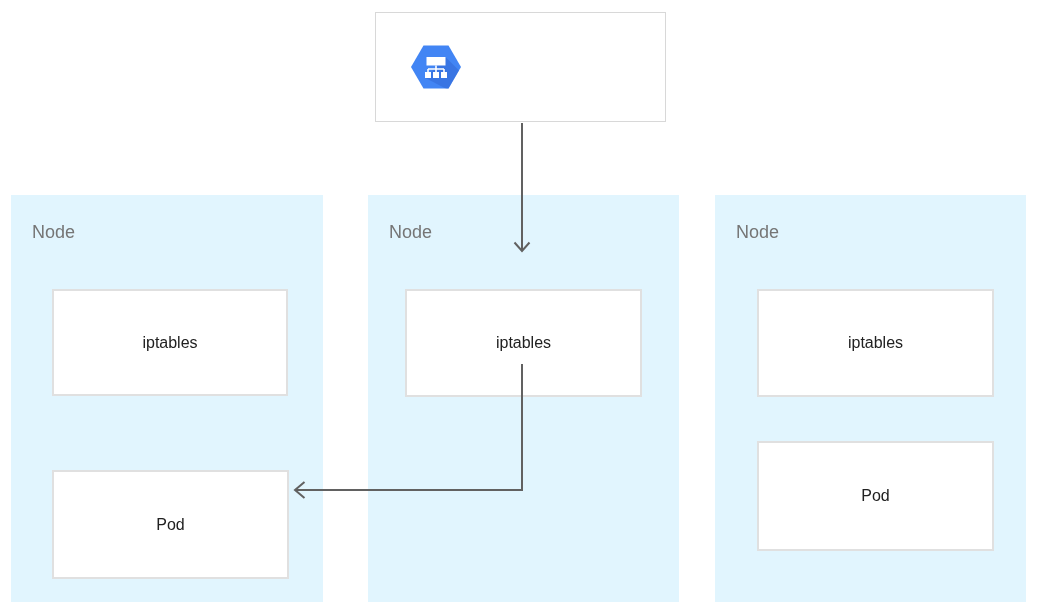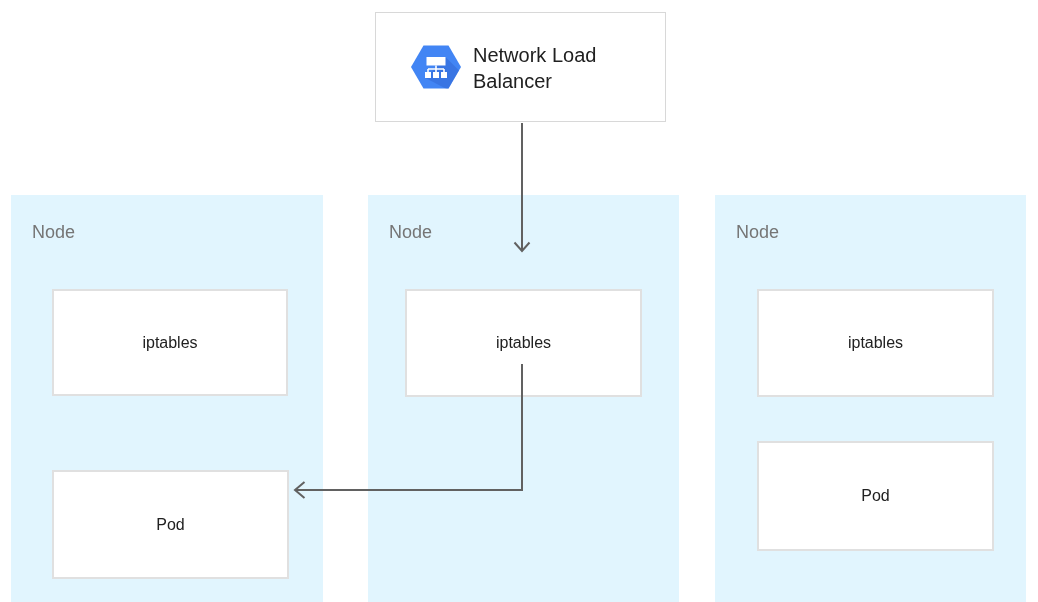--- a/index.html
+++ b/index.html
@@ -124,21 +124,20 @@
         <g clip-path="url(#hexclip)">
           <polygon class="hex-shadow" points="35.5,13 52,29.5 52,41 38.5,46 15.5,34"></polygon>
         </g>
         <rect class="hex-glyph-fill" x="16.5" y="13" width="19" height="8.5"></rect>
         <path class="hex-glyph-stroke" d="M26,21.5 V25 M18,25 H34 M18,25 V28 M26,25 V28 M34,25 V28"></path>
         <rect class="hex-glyph-fill" x="15" y="28" width="6" height="6"></rect>
         <rect class="hex-glyph-fill" x="23" y="28" width="6" height="6"></rect>
         <rect class="hex-glyph-fill" x="31" y="28" width="6" height="6"></rect>
       </svg>
     </span>
-    <span class="nlb-label">Network Load Balancer</span>
   </div>
 
   <div class="node node1">
     <span class="node-label">Node</span>
     <div class="box n1-iptables">
       <span>iptables</span>
     </div>
     <div class="box n1-pod">
       <span>Pod</span>
     </div>

